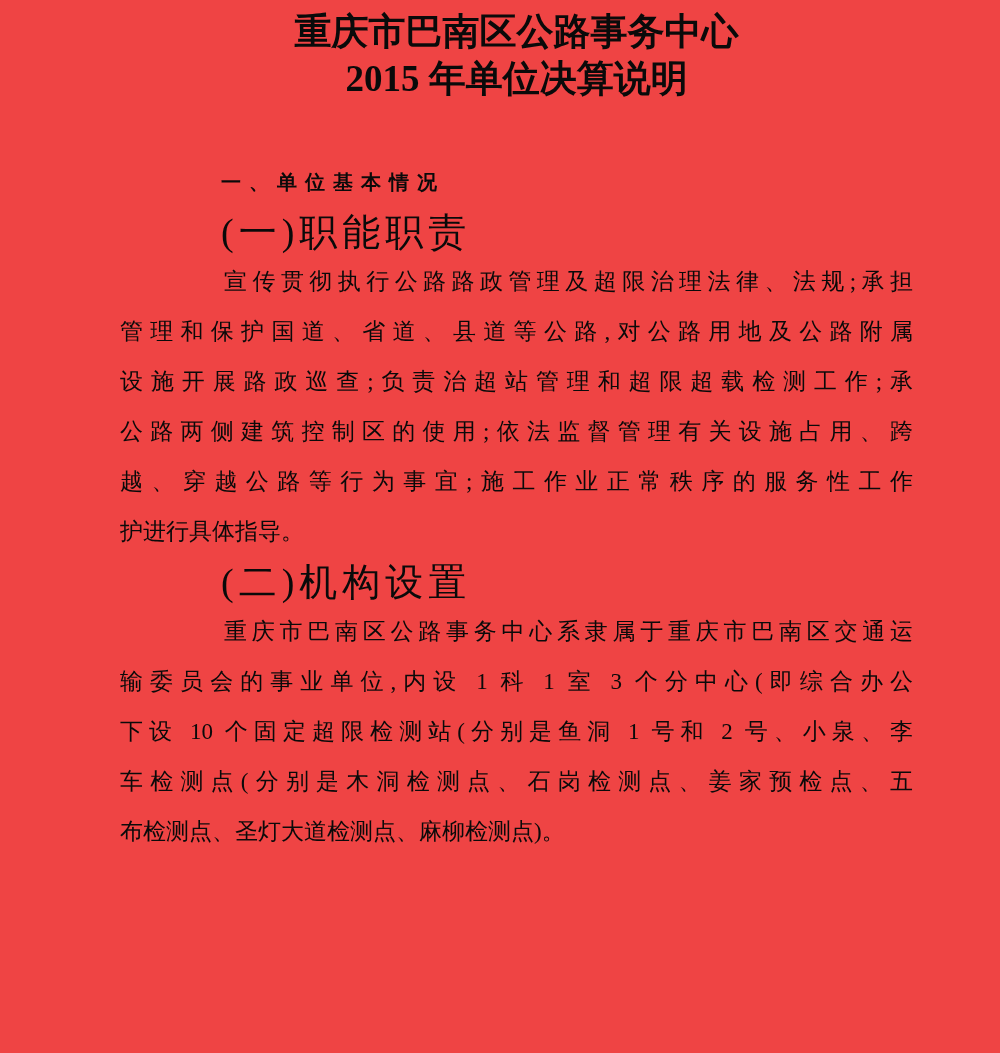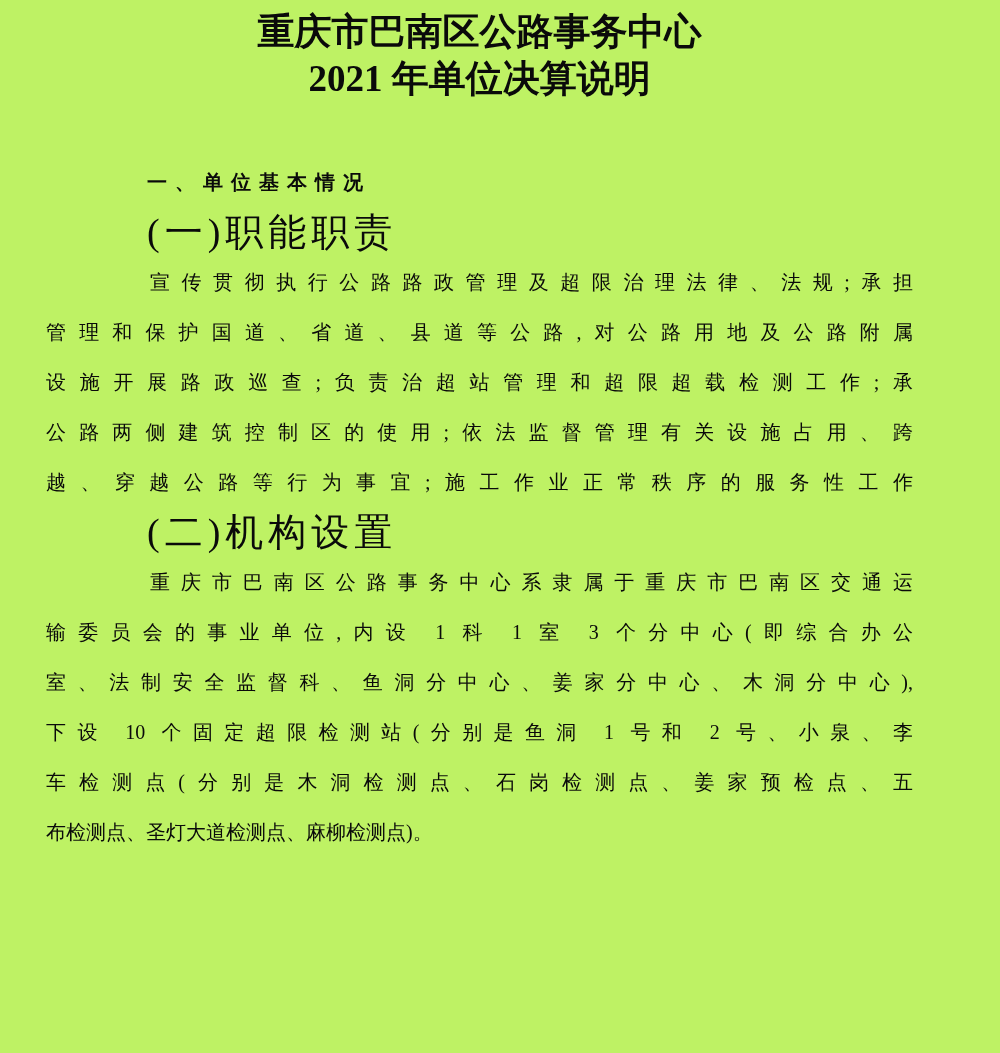--- a/index.html
+++ b/index.html
@@ -7,34 +7,34 @@
     width: 1000px;
     height: 1053px;
     background: #ffffff;
     color: #0a0a0a;
     font-family: "Liberation Serif", serif;
   }
   .page {
     box-sizing: border-box;
     width: 1000px;
     height: 1053px;
-    padding: 8px 87px 0 46px;
+    padding: 8px 87px 0 120px;
     overflow: hidden;
-    background: #bef264;
+    background: #ef4444;
   }
   .title-block {
     text-align: center;
     font-weight: 700;
     font-size: 37px;
     line-height: 47px;
     font-family: "Liberation Serif", serif;
   }
   .body-block { margin-top: 55px; }
   .line {
-    font-size: 20px;
+    font-size: 23px;
     line-height: 50px;
   }
   .just {
     text-align: justify;
     text-align-last: justify;
   }
   .indent { padding-left: 104px; }
   .h-main {
     font-family: "Liberation Sans", sans-serif;
     font-weight: 700;
@@ -48,38 +48,38 @@
     padding-left: 101px;
   }
 </style>
 </head>
 <body>
 
 <div class="page">
 
   <header class="title-block">
     <div class="title-line">重庆市巴南区公路事务中心</div>
-    <div class="title-line">2021 年单位决算说明</div>
+    <div class="title-line">2015 年单位决算说明</div>
   </header>
 
   <main class="body-block">
 
     <div class="line h-main">一、单位基本情况</div>
 
     <div class="line sub">(一)职能职责</div>
 
     <div class="line just indent">宣传贯彻执行公路路政管理及超限治理法律、法规;承担</div>
     <div class="line just">管理和保护国道、省道、县道等公路,对公路用地及公路附属</div>
     <div class="line just">设施开展路政巡查;负责治超站管理和超限超载检测工作;承</div>
     <div class="line just">公路两侧建筑控制区的使用;依法监督管理有关设施占用、跨</div>
     <div class="line just">越、穿越公路等行为事宜;施工作业正常秩序的服务性工作</div>
+    <div class="line">护进行具体指导。</div>
 
     <div class="line sub">(二)机构设置</div>
 
     <div class="line just indent">重庆市巴南区公路事务中心系隶属于重庆市巴南区交通运</div>
     <div class="line just">输委员会的事业单位,内设 1 科 1 室 3 个分中心(即综合办公</div>
-    <div class="line just">室、法制安全监督科、鱼洞分中心、姜家分中心、木洞分中心),</div>
     <div class="line just">下设 10 个固定超限检测站(分别是鱼洞 1 号和 2 号、小泉、李</div>
     <div class="line just">车检测点(分别是木洞检测点、石岗检测点、姜家预检点、五</div>
     <div class="line">布检测点、圣灯大道检测点、麻柳检测点)。</div>
 
   </main>
 </div>
 
 </body></html>

